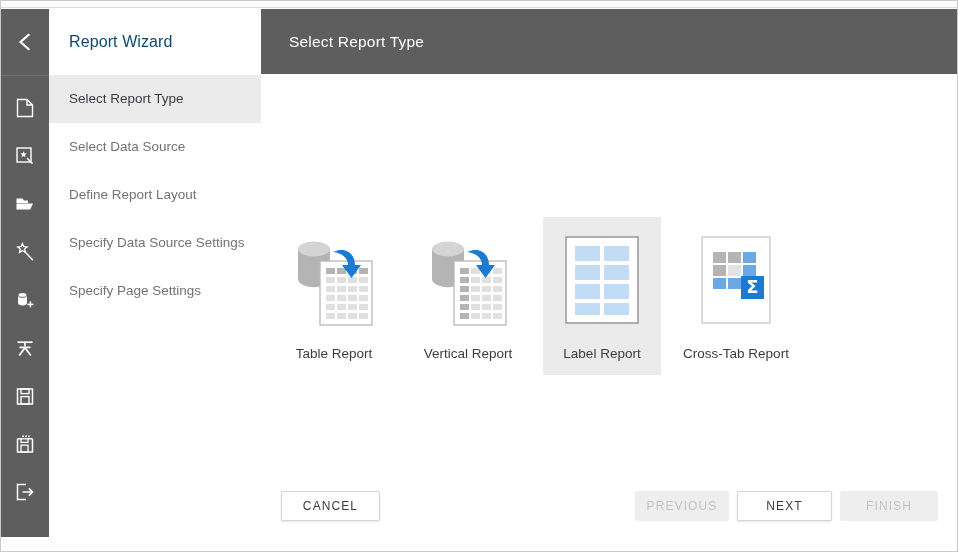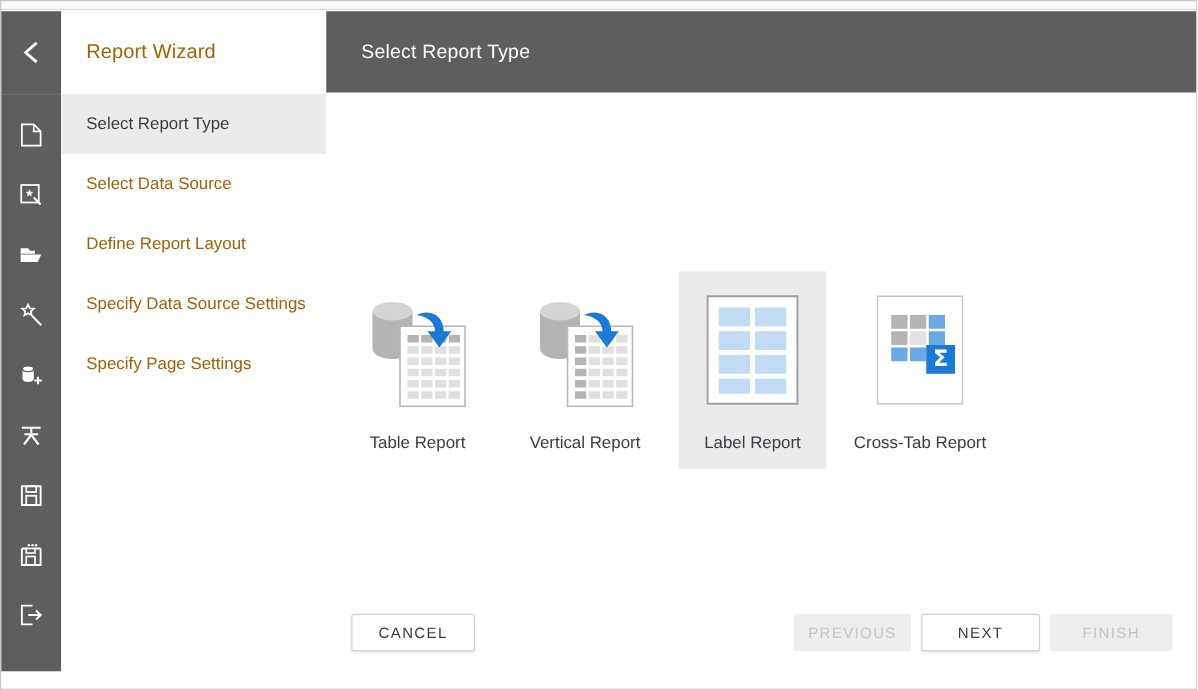--- a/index.html
+++ b/index.html
@@ -73,31 +73,31 @@
     top: 9px;
     width: 212px;
     height: 528px;
     background: #ffffff;
   }
   .wiz-title {
     height: 66px;
     line-height: 66px;
     padding-left: 20px;
     font-size: 16px;
-    color: #a16207;
+    color: #0c4a6e;
     letter-spacing: .1px;
   }
   .steps { position: relative; }
   .step {
     position: relative;
     height: 48px;
     line-height: 48px;
     padding-left: 20px;
     font-size: 13.5px;
-    color: #a16207;
+    color: #737373;
     white-space: nowrap;
     cursor: default;
   }
   .step.active {
     color: #3b3b44;
     background: #ebebeb;
     cursor: pointer;
   }
   
   .step.active::after {

